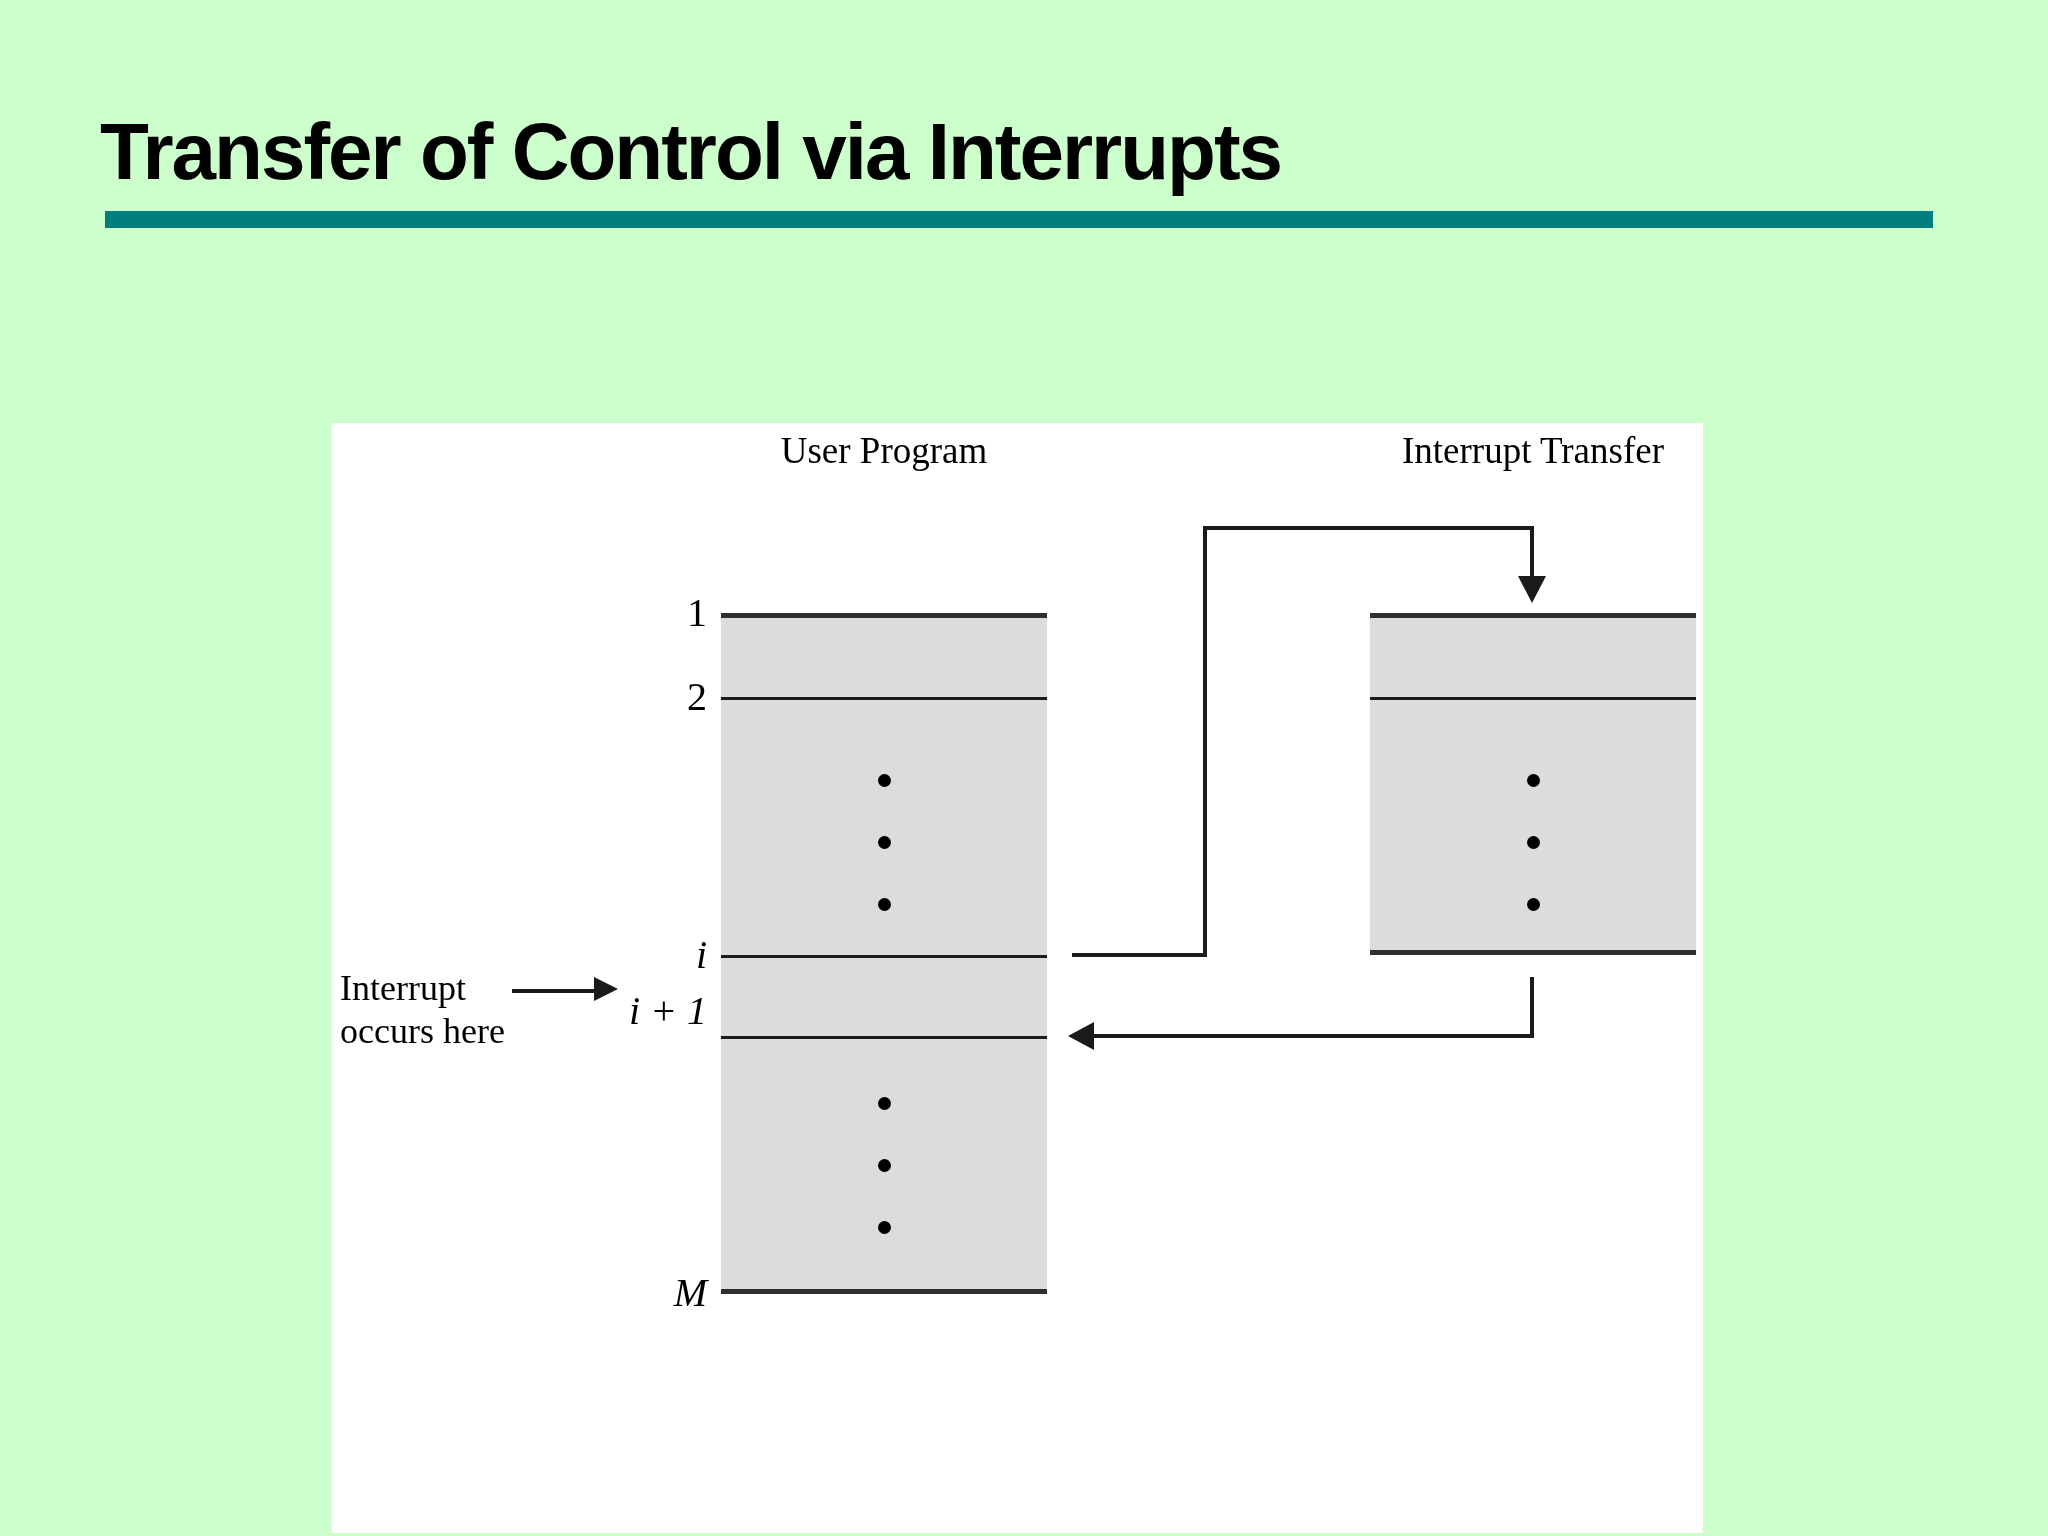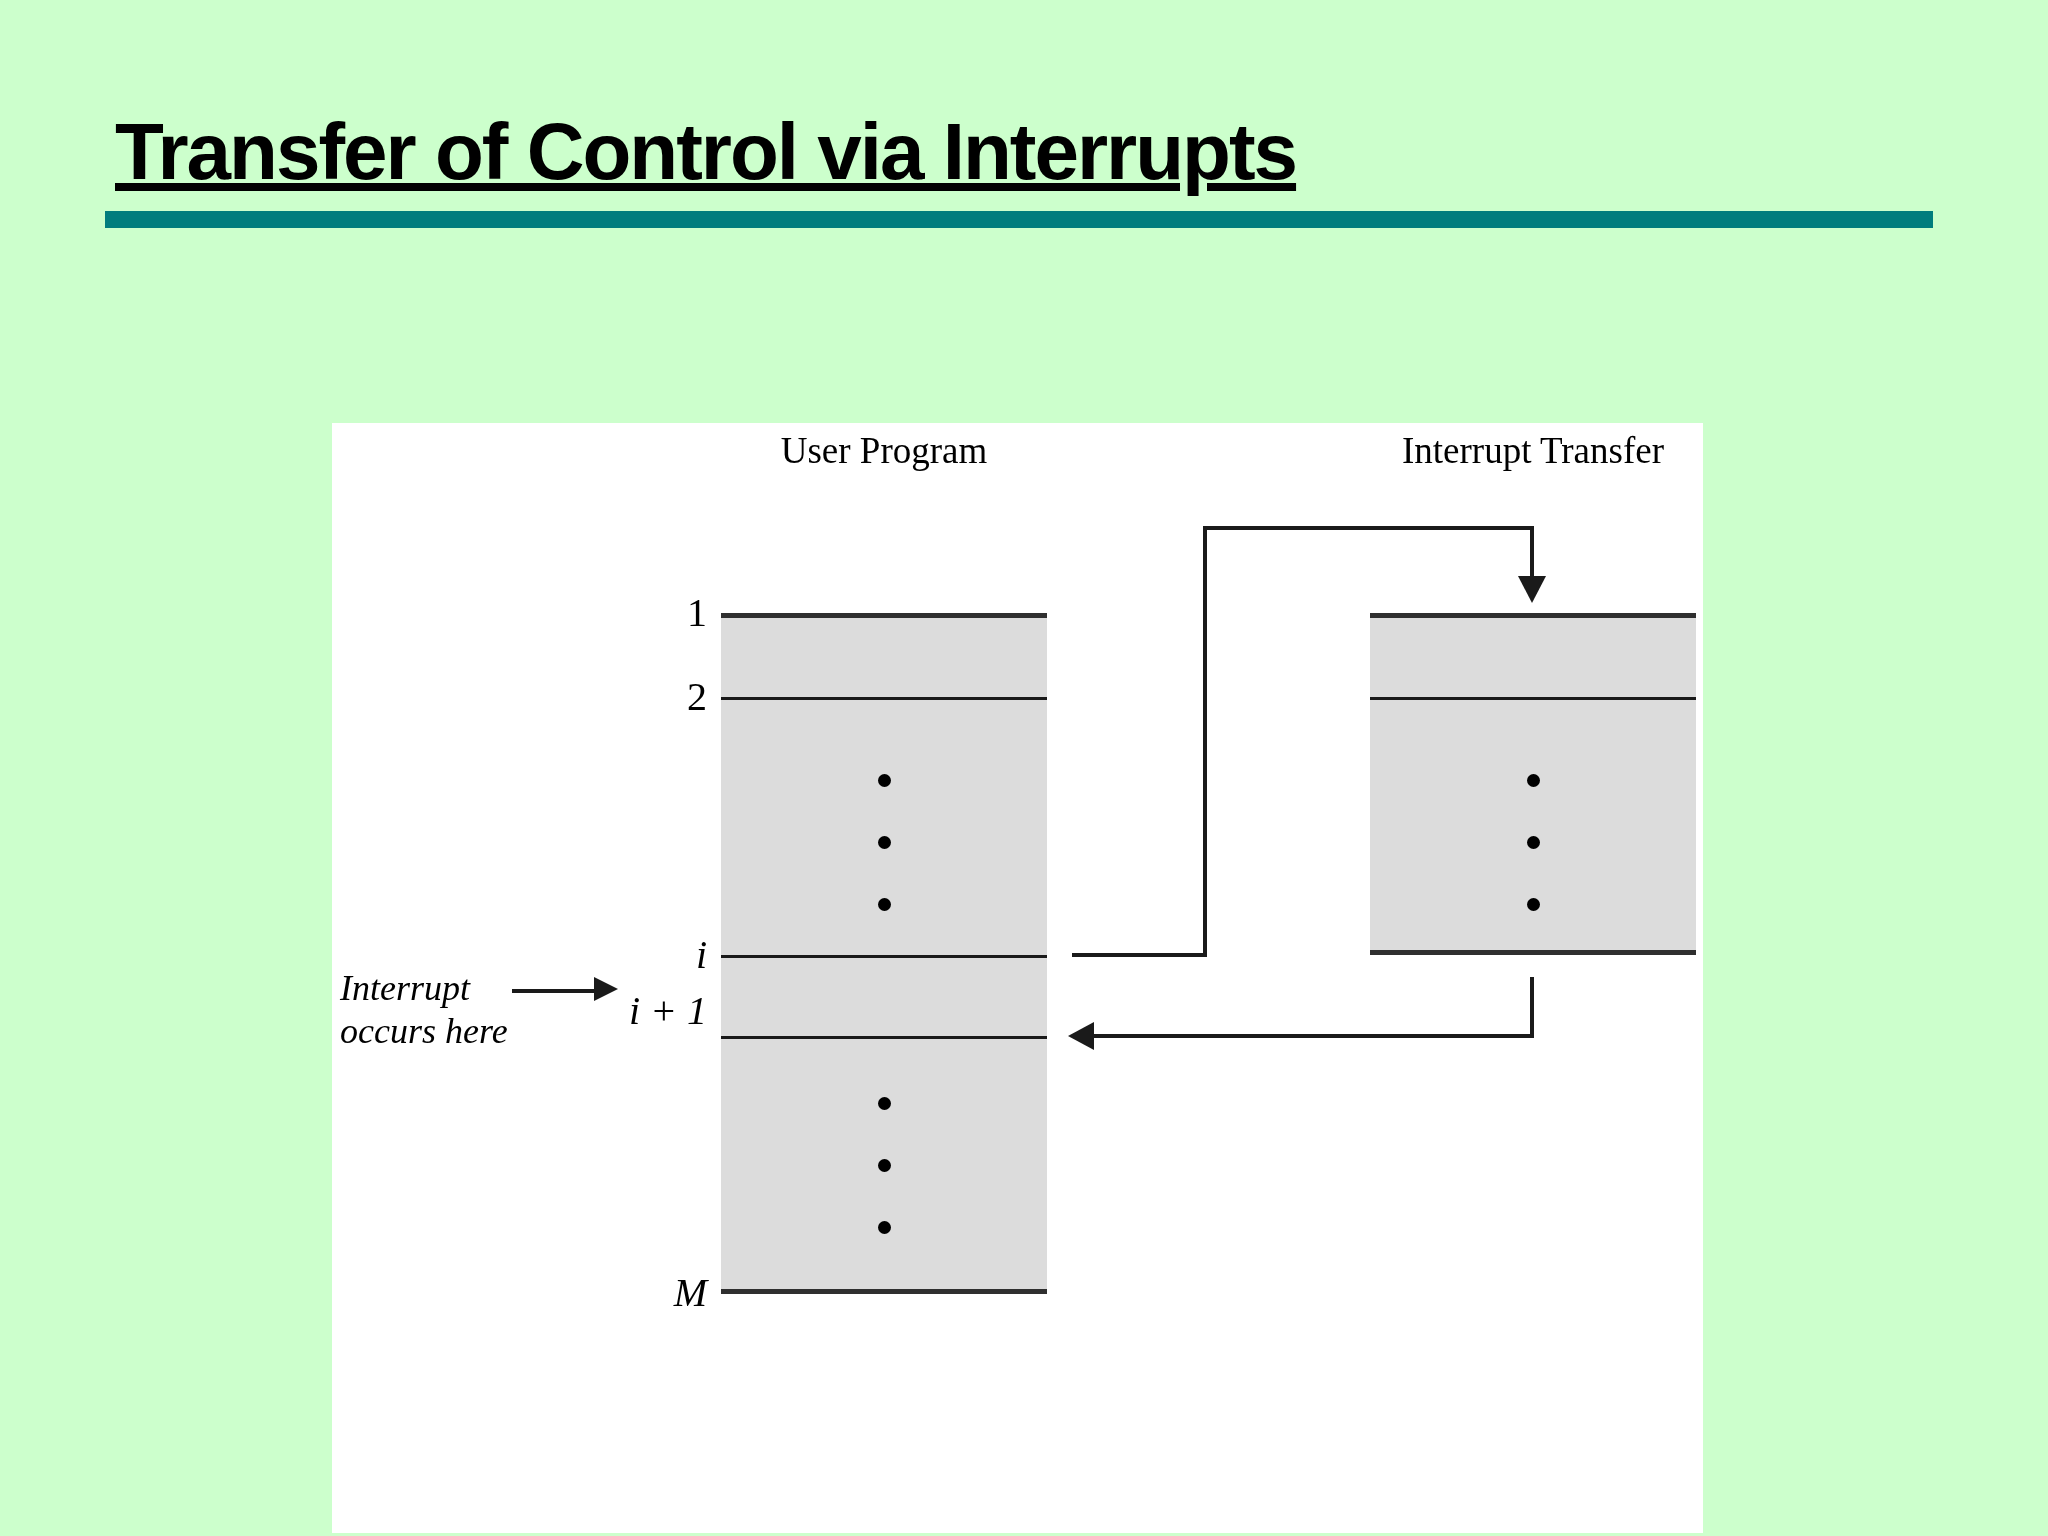--- a/index.html
+++ b/index.html
@@ -15,28 +15,27 @@
     position: relative;
     background: var(--background);
     overflow: hidden;
     font-family: "Liberation Serif", "DejaVu Serif", serif;
     color: #000;
   }
 
   
   .slide-title {
     position: absolute;
-    left: 115px; top: 112px;
+    left: 100px; top: 112px;
     font-family: "Liberation Sans", "DejaVu Sans", sans-serif;
     font-weight: bold;
     font-size: 80px;
     line-height: 80px;
     letter-spacing: -2px;
     white-space: nowrap;
-    text-decoration: underline;
   }
   .title-rule {
     position: absolute;
     left: 105px; top: 211px;
     width: 1828px; height: 17px;
     background: var(--accent);
   }
 
   
   .panel {
@@ -106,21 +105,20 @@
     border-top: 12px solid transparent;
     border-bottom: 12px solid transparent;
     border-left: 24px solid var(--line);
   }
 
   
   .annot {
     left: 8px; top: 544px;
     font-size: 36px; line-height: 43px;
     white-space: nowrap;
-    font-style: italic;
   }
   .annot-line { position: static; display: block; }
   .seg.annot-arrow { left: 180px; top: 566px; width: 82px; height: 4px; }
 </style>
 </head>
 <body>
 
 <h1 class="slide-title">Transfer of Control via Interrupts</h1>
 <div class="title-rule"></div>
 

